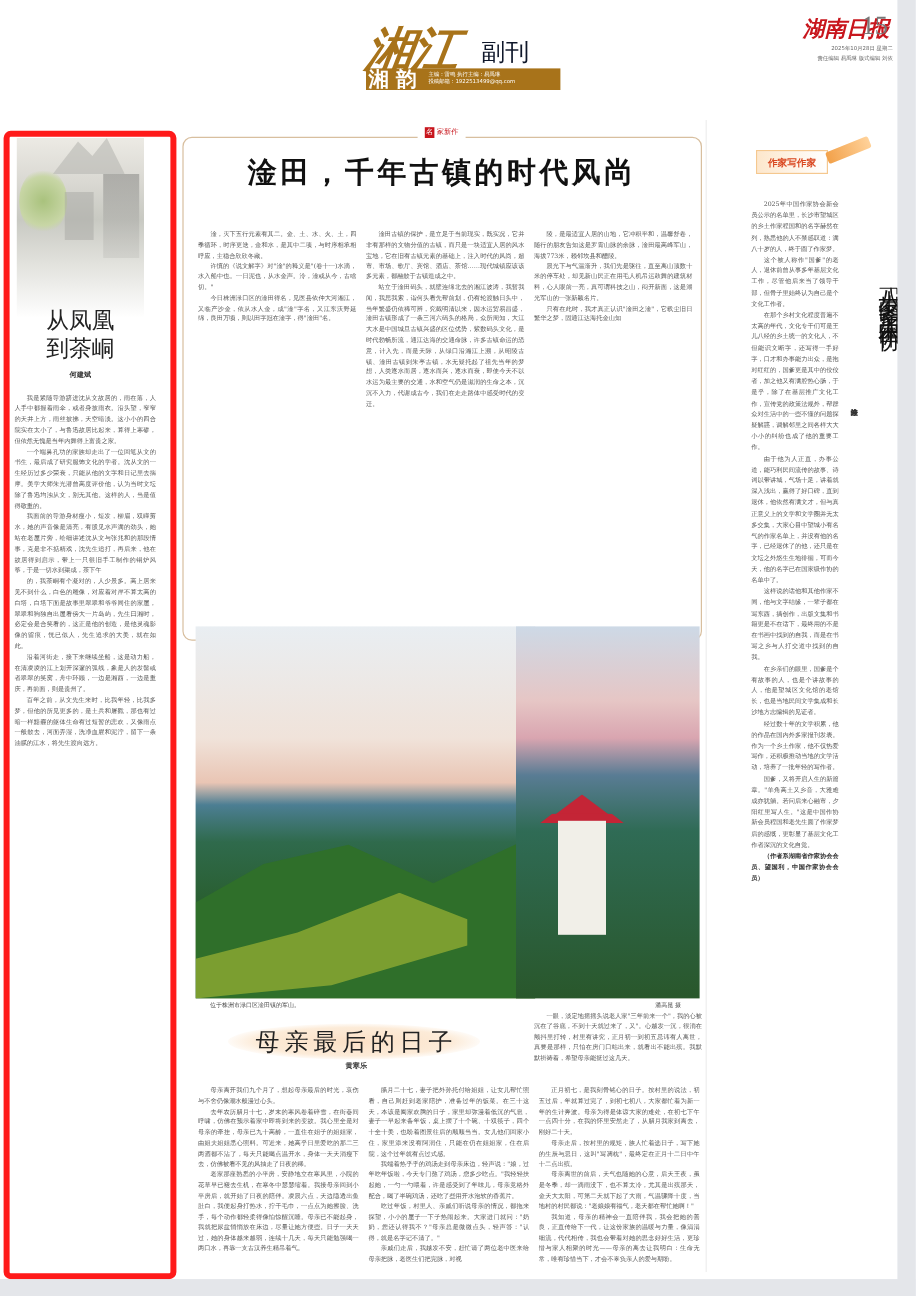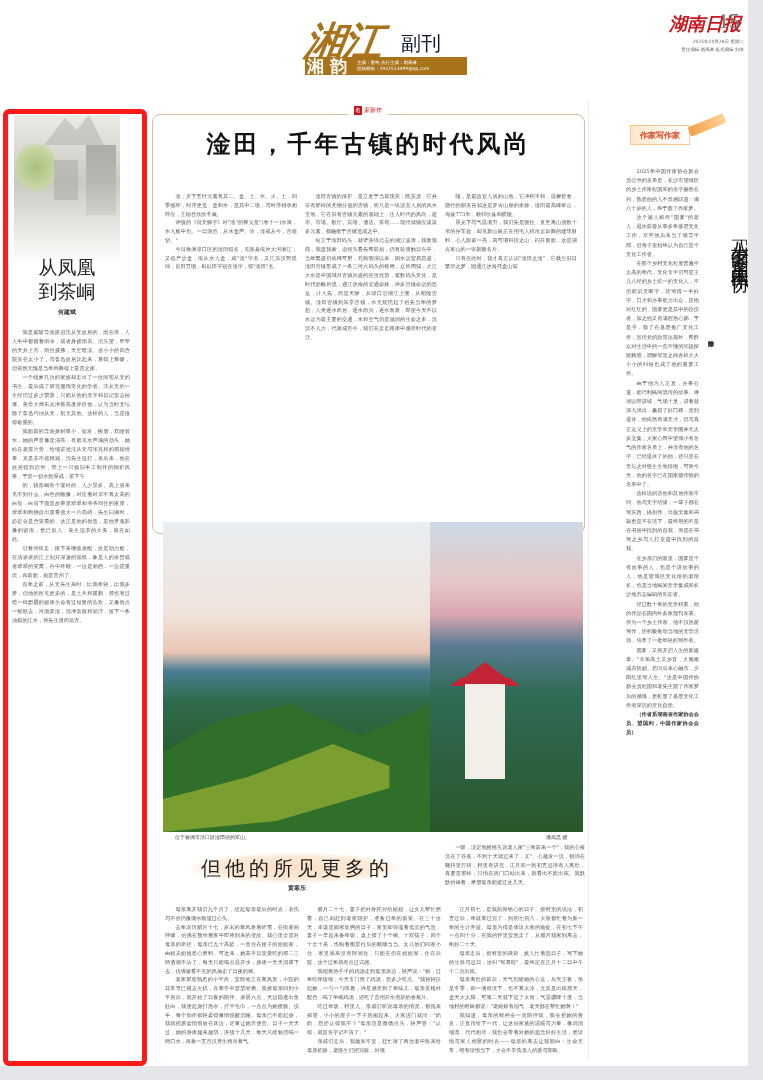--- a/index.html
+++ b/index.html
@@ -149,21 +149,21 @@
   </div>
   <div class="photo2" style="top:522px;height:310px;">
     <div class="roof" style="top:140px;"></div>
     <div class="roof2" style="top:156px;"></div>
     <div class="tower" style="top:162px;height:95px;"></div>
   </div>
   <div class="caption">位于株洲市渌口区淦田镇的军山。</div>
   <div class="credit">潘高昆  摄</div>
 
   <div class="art2-banner"></div>
-  <div class="art2-title">但他的所见更多的</div>
+  <div class="art2-title">母亲最后的日子</div>
   <div class="art2-author">黄寒乐</div>
   <div class="cols cols3" style="top:905px;height:160px;">
     <div class="col">
       <p>母亲离开我们九个月了，想起母亲最后的时光，哀伤与不舍仍像潮水般漫过心头。</p>
       <p>去年农历腊月十七，岁末的寒风卷着碎雪，在街巷间呼啸，仿佛在预示着家中即将到来的变故。我心里全是对母亲的牵挂，母亲已九十高龄，一直住在姐子的姐姐家，由姐夫姐姐悉心照料。可近来，她高乎日里爱吃的那二三两酒都不沾了，每天只能喝点温开水，身体一天天消瘦下去，仿佛被看不见的风抽走了日夜的稀。</p>
       <p>老家那座熟悉的小平房，安静地立在寒风里，小院的花草早已褪去生机，在寒冬中瑟瑟缩着。我接母亲回到小平房后，就开始了日夜的陪伴。凌晨六点，天边隐透出鱼肚白，我便起身打热水，拧干毛巾，一点点为她擦脸、洗手，每个动作都轻柔得像怕惊醒沉睡。母亲已不能起身，我就把尿盆悄悄放在床边，尽量让她方便些。日子一天天过，她的身体越来越弱，连续十几天，每天只能勉强喝一两口水，再靠一支古汉养生精吊着气。</p>
     </div>
     <div class="col">
       <p>腊月二十七，妻子把外孙托付给姐姐，让女儿帮忙照看，自己则赶到老家陪护，准备过年的饭菜。在三十这天，本该是阖家欢腾的日子，家里却弥漫着低沉的气息，妻子一早起来备年饭，桌上摆了十个碗、十双筷子，四个十全十美，也盼着图景往后的顺顺当当。女儿他们回家小住，家里添来没有阿润住，只能在仍在姐姐家，住在后院，这个过年就有点过式感。</p>
       <p>我端着热乎乎的鸡汤走到母亲床边，轻声说："娘，过年吃年饭啦，今天专门熬了鸡汤，您多少吃点。"我轻轻扶起她，一勺一勺喂着，许是感受到了年味儿，母亲竟格外配合，喝了半碗鸡汤，还吃了些用开水泡软的香蕉片。</p>

